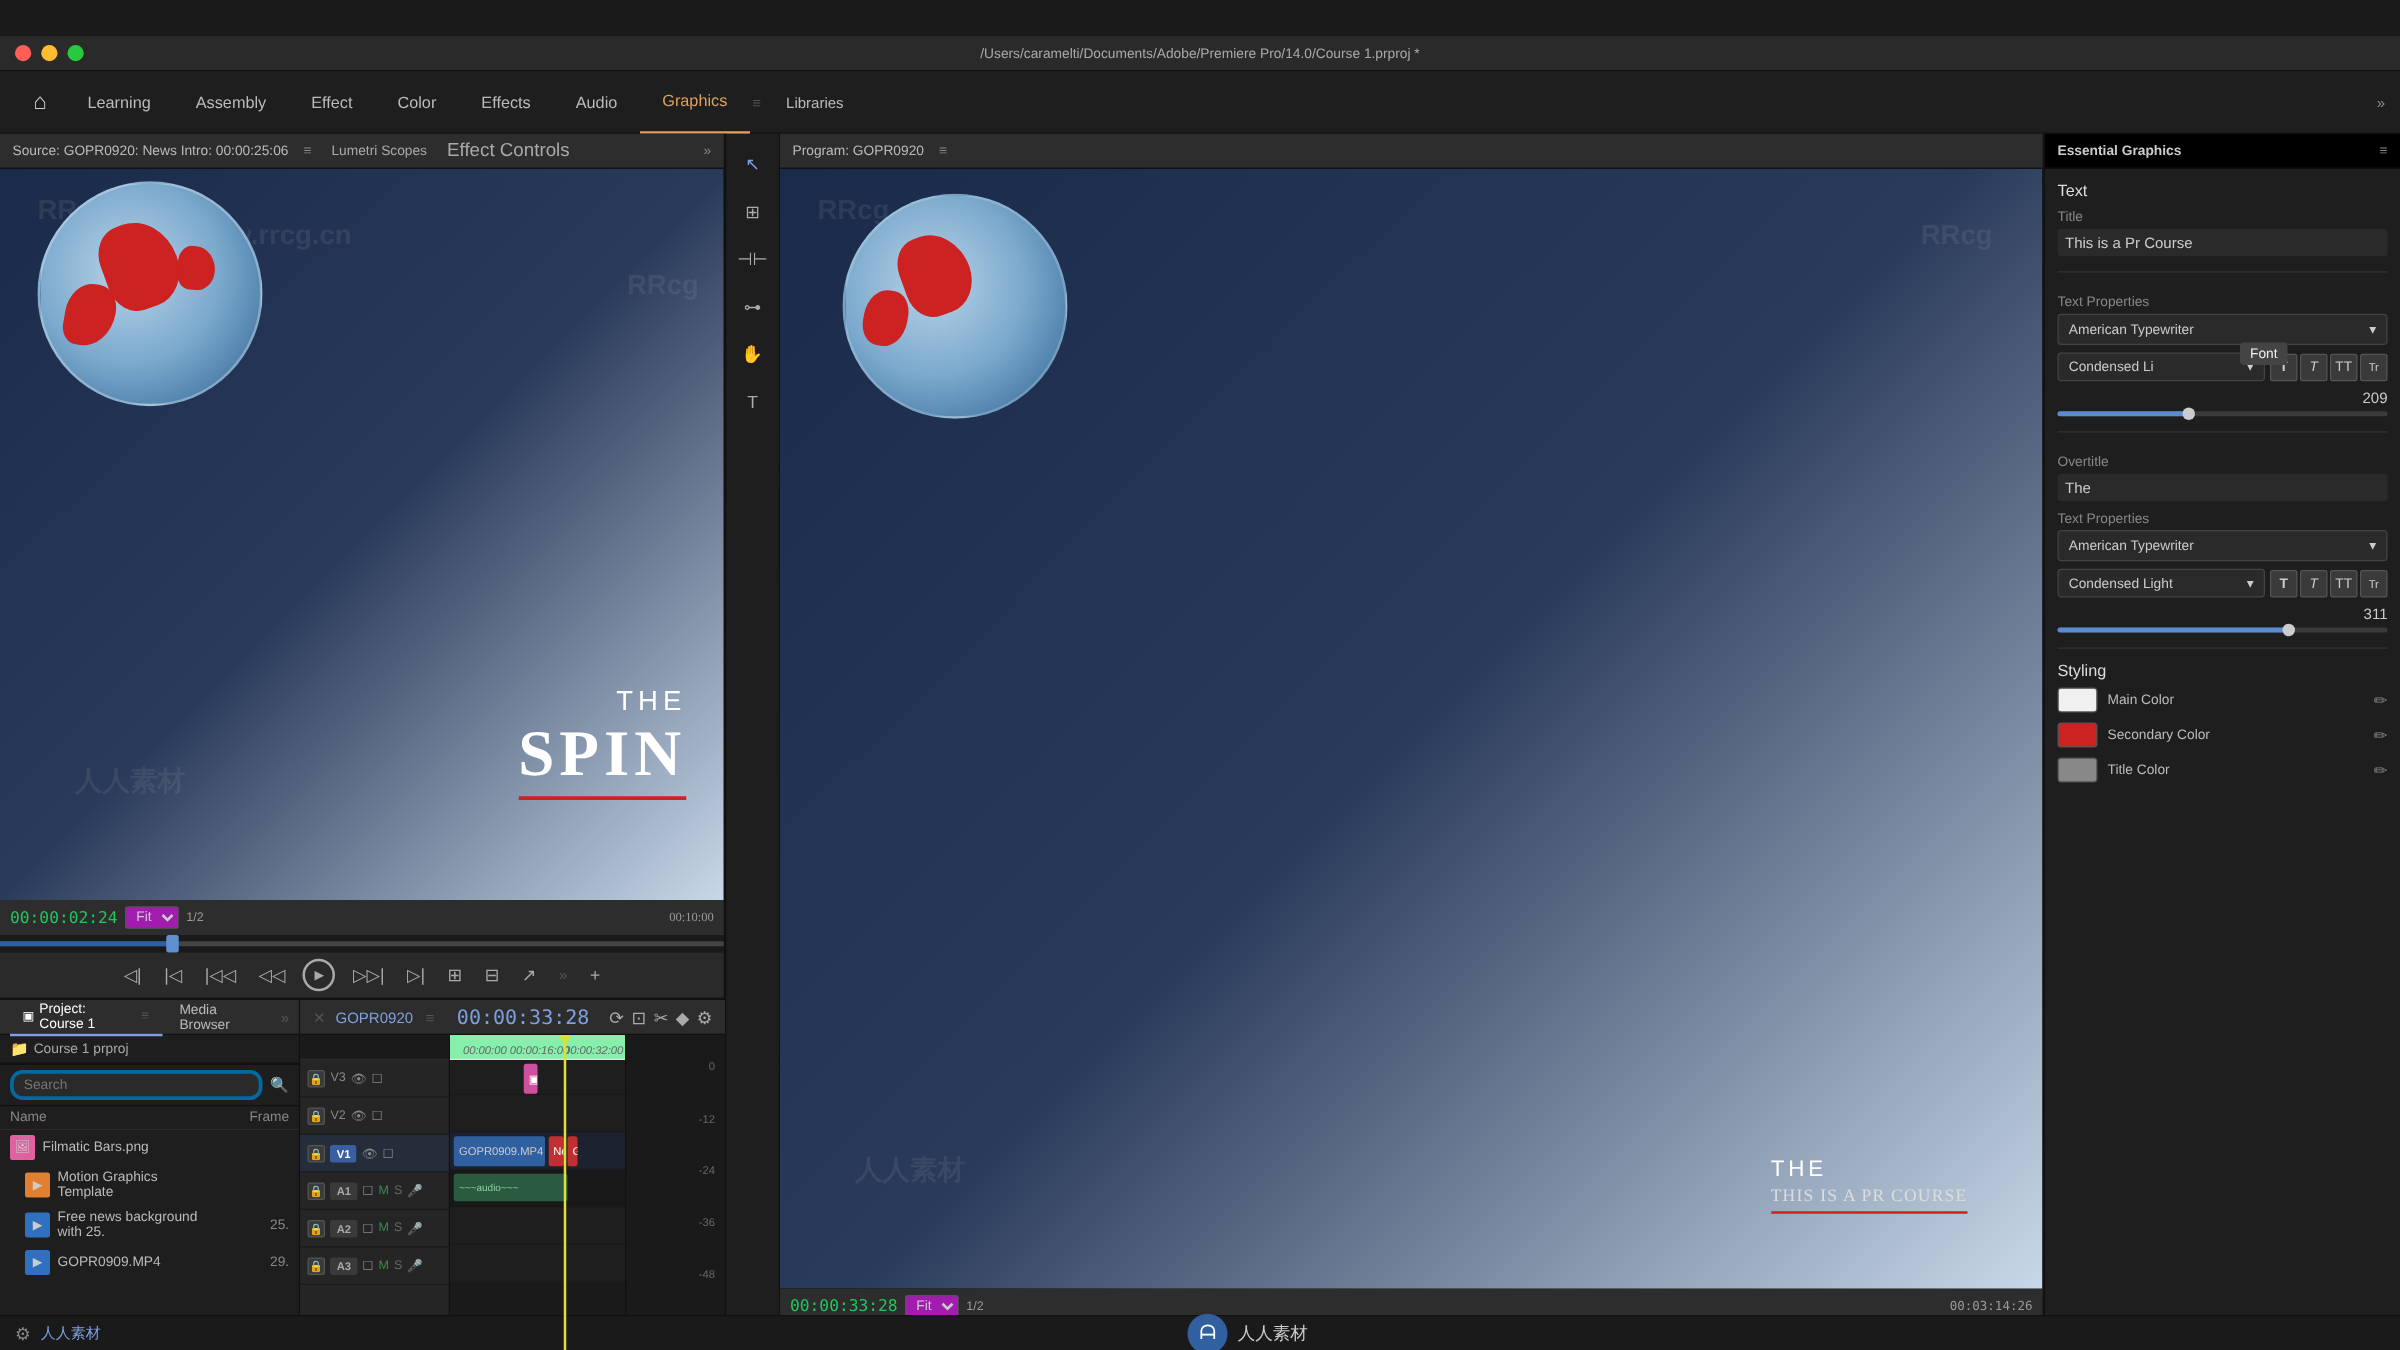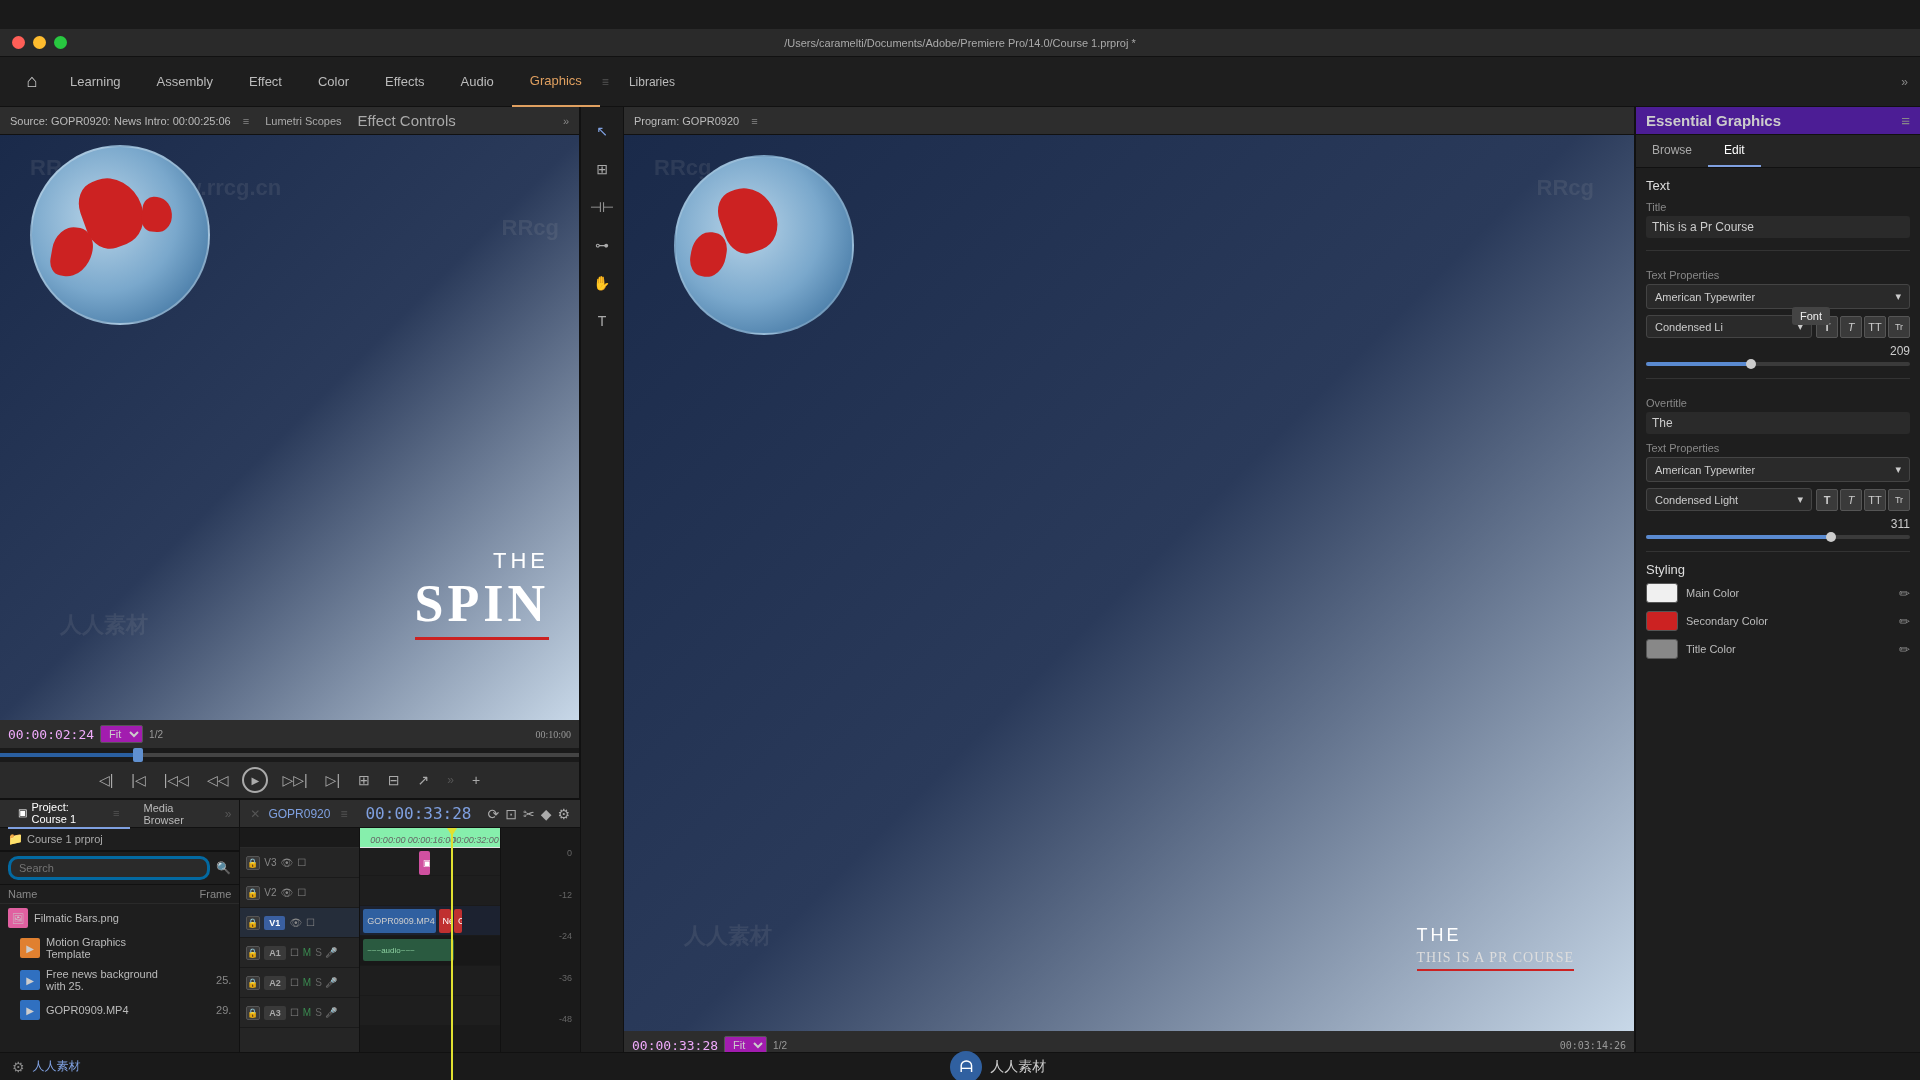--- a/index.html
+++ b/index.html
@@ -168,21 +168,21 @@
     .monitor-controls {
       height: 28px;
       background: #2d2d2d;
       display: flex;
       align-items: center;
       padding: 0 8px;
       gap: 6px;
       font-size: 10px;
       color: #7fa0e0;
     }
-    .monitor-timecode { color: #f0abfc; font-size: 13px; font-family: monospace; }
+    .monitor-timecode { color: #22c55e; font-size: 13px; font-family: monospace; }
     .monitor-select {
       background: #a21caf;
       border: 1px solid #555;
       color: #ccc;
       font-size: 11px;
       padding: 1px 4px;
       border-radius: 2px;
     }
     .monitor-fraction { color: #999; }
 
@@ -532,26 +532,26 @@
     .right-panel {
       width: 285px;
       flex-shrink: 0;
       background: #1e1e1e;
       border-left: 1px solid #111;
       display: flex;
       flex-direction: column;
     }
     .eg-header {
       height: 28px;
-      background: #4c1d95;
+      background: #000000;
       display: flex;
       align-items: center;
       padding: 0 10px;
       gap: 8px;
-      font-size: 15px;
+      font-size: 11px;
       color: #ccc;
       border-bottom: 1px solid #111;
       font-weight: 600;
     }
     .eg-menu { color: #888; cursor: pointer; margin-left: auto; }
     .eg-tabs {
       display: flex;
       border-bottom: 1px solid #111;
       background: #252525;
     }
@@ -1069,24 +1069,20 @@
       <span style="color:#555;margin:0 4px;">»</span>
       <button class="transport-btn">+</button>
     </div>
   </div>
 
   <div class="right-panel">
     <div class="eg-header">
       <span>Essential Graphics</span>
       <span class="eg-menu">≡</span>
     </div>
-    <div class="eg-tabs">
-      <div class="eg-tab">Browse</div>
-      <div class="eg-tab active">Edit</div>
-    </div>
     <div class="eg-content">
 
       <div class="eg-section-title">Text</div>
 
       <div class="eg-label">Title</div>
       <div class="eg-value">This is a Pr Course</div>
 
       <div class="eg-subsection">
         <div class="eg-label">Text Properties</div>
         <div class="font-dropdown">

